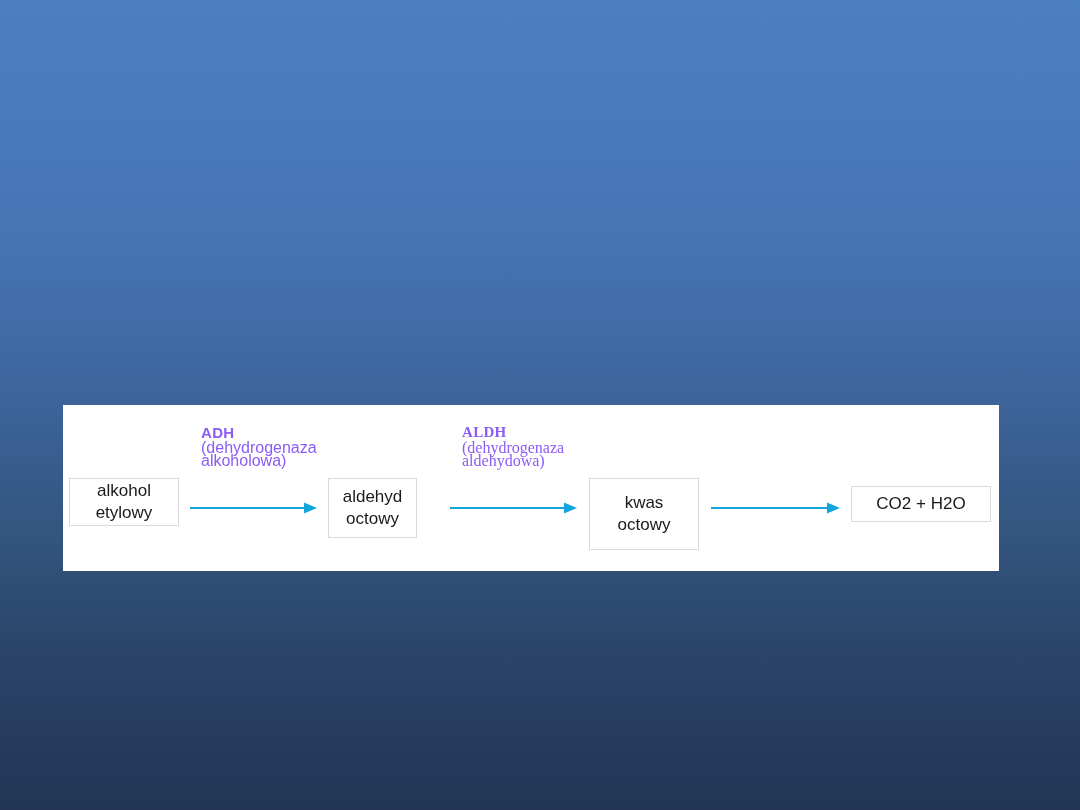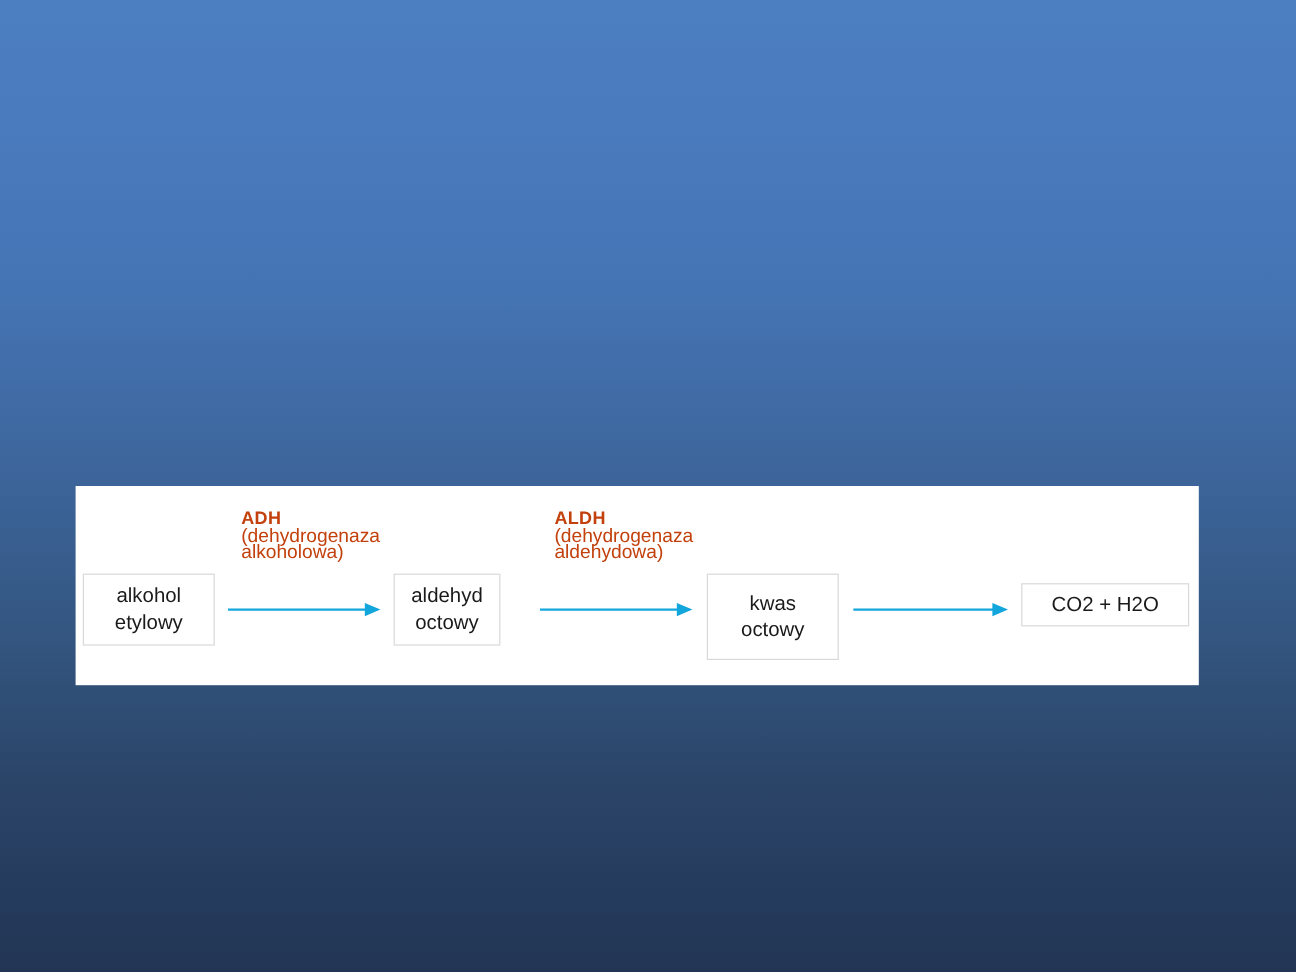--- a/index.html
+++ b/index.html
@@ -54,47 +54,47 @@
     text-align: center;
     display: flex;
     align-items: center;
     justify-content: center;
   }
   .node .node-text {
     display: block;
     white-space: pre-line;
   }
 
-  #node-0 { left: 6px;   top: 73px; width: 110px; height: 60px; }
+  #node-0 { left: 6px;   top: 73px; width: 110px; height: 48px; }
   #node-1 { left: 265px; top: 73px; width: 89px; height: 60px; }
   #node-2 { left: 526px; top: 73px; width: 110px; height: 72px; }
   #node-3 { left: 788px; top: 81px; width: 140px; height: 36px; }
 
   
   .enzyme {
     position: absolute;
-    color: #c2410c;
+    color: #8b5cf6;
     font-family: "Liberation Sans", sans-serif;
   }
   .enzyme .abbr {
     display: block;
     font-size: 15px;
     font-weight: bold;
     line-height: 17px;
     letter-spacing: 0.3px;
   }
   .enzyme .full {
     display: block;
     font-size: 16px;
     line-height: 12.5px;
     white-space: pre-line;
     margin-top: 1px;
   }
   #enzyme-0 { left: 138px; top: 19px; }
-  #enzyme-1 { left: 399px; top: 19px; }
+  #enzyme-1 { left: 399px; top: 19px; font-family: Liberation Serif, serif; }
 
   
   .arrow {
     position: absolute;
     top: 96px;
     height: 14px;
   }
   #arrow-0 { left: 127px; width: 128px; }
   #arrow-1 { left: 387px; width: 128px; }
   #arrow-2 { left: 648px; width: 130px; }

